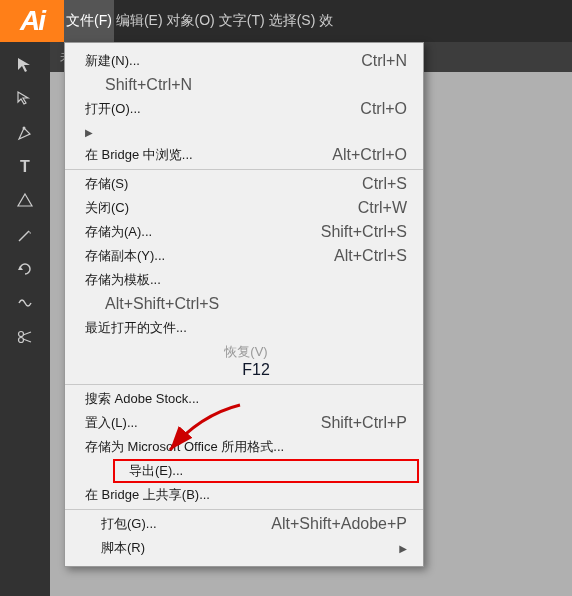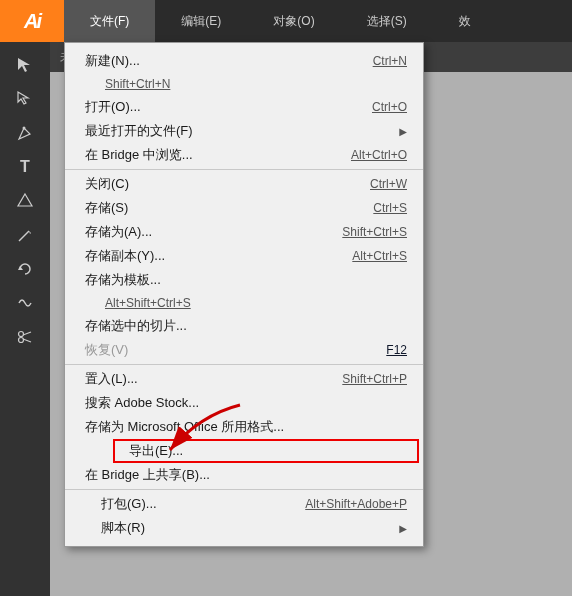--- a/index.html
+++ b/index.html
@@ -22,40 +22,40 @@
       position: absolute;
       top: 0; left: 0; right: 0;
     }
 
     .ai-logo {
       width: 64px;
       background: #ff7f18;
       display: flex;
       align-items: center;
       justify-content: center;
-      font-size: 20px;
+      font-size: 28px;
       font-weight: bold;
       color: white;
       font-style: italic;
       letter-spacing: -2px;
       flex-shrink: 0;
     }
 
     .menu-items {
       display: flex;
       align-items: stretch;
     }
 
     .menu-item {
       color: #cccccc;
-      padding: 0 26px;
+      padding: 0 2px;
       display: flex;
       align-items: center;
       cursor: pointer;
-      font-size: 12px;
+      font-size: 14px;
       white-space: nowrap;
     }
 
     .menu-item:hover, .menu-item.active {
       background: #444;
     }
 
     .menu-item.active {
       background: #555;
       color: #fff;
@@ -133,32 +133,32 @@
       padding: 3px 16px 3px 20px;
       cursor: pointer;
       color: #1a1a1a;
       min-height: 22px;
       position: relative;
     }
 
     .dropdown-item.disabled {
       color: #999;
       cursor: default;
+      flex-direction: column;
     }
 
     .item-label {
       flex: 1;
     }
 
     .item-shortcut {
       color: #555;
-      font-size: 12px;
+      font-size: 16px;
       margin-left: 20px;
       white-space: nowrap;
-      text-decoration: underline;
     }
 
     .item-arrow {
       font-size: 10px;
       color: #555;
     }
 
     
     .export-highlight {
       position: relative;
@@ -188,20 +188,21 @@
   </style>
 </head>
 <body>
 
 <div class="menu-bar">
   <div class="ai-logo">Ai</div>
   <div class="menu-items">
     <div class="menu-item active">文件(F)</div>
     <div class="menu-item">编辑(E)</div>
     <div class="menu-item">对象(O)</div>
+    <div class="menu-item">文字(T)</div>
     <div class="menu-item">选择(S)</div>
     <div class="menu-item">效</div>
   </div>
 </div>
 
 <div class="secondary-bar">
   <span>未选...</span>
 </div>
 
 <div class="left-toolbar">
@@ -266,68 +267,67 @@
       <span class="item-shortcut">Ctrl+N</span>
     </div>
     <div class="dropdown-item">
       <span class="item-shortcut">Shift+Ctrl+N</span>
     </div>
     <div class="dropdown-item">
       <span class="item-label">打开(O)...</span>
       <span class="item-shortcut">Ctrl+O</span>
     </div>
     <div class="dropdown-item">
-      <span class="item-label">最近打开的文件(F)</span>
       <span class="item-arrow">▶</span>
     </div>
     <div class="dropdown-item">
       <span class="item-label">在 Bridge 中浏览...</span>
       <span class="item-shortcut">Alt+Ctrl+O</span>
     </div>
   </div>
 
   <div class="menu-section">
     <div class="dropdown-item">
+      <span class="item-label">存储(S)</span>
+      <span class="item-shortcut">Ctrl+S</span>
+    </div>
+    <div class="dropdown-item">
       <span class="item-label">关闭(C)</span>
       <span class="item-shortcut">Ctrl+W</span>
     </div>
     <div class="dropdown-item">
-      <span class="item-label">存储(S)</span>
-      <span class="item-shortcut">Ctrl+S</span>
-    </div>
-    <div class="dropdown-item">
       <span class="item-label">存储为(A)...</span>
       <span class="item-shortcut">Shift+Ctrl+S</span>
     </div>
     <div class="dropdown-item">
       <span class="item-label">存储副本(Y)...</span>
       <span class="item-shortcut">Alt+Ctrl+S</span>
     </div>
     <div class="dropdown-item">
       <span class="item-label">存储为模板...</span>
     </div>
     <div class="dropdown-item">
       <span class="item-shortcut">Alt+Shift+Ctrl+S</span>
     </div>
     <div class="dropdown-item">
-      <span class="item-label">存储选中的切片...</span>
+      <span class="item-label">最近打开的文件...</span>
     </div>
     <div class="dropdown-item disabled">
       <span class="item-label">恢复(V)</span>
       <span class="item-shortcut" style="color:#0f172a;">F12</span>
     </div>
   </div>
 
   <div class="menu-section">
     <div class="dropdown-item">
+      <span class="item-label">搜索 Adobe Stock...</span>
+    </div>
+    <div class="dropdown-item">
       <span class="item-label">置入(L)...</span>
       <span class="item-shortcut">Shift+Ctrl+P</span>
-    </div>
-    <div class="dropdown-item">
-      <span class="item-label">搜索 Adobe Stock...</span>
     </div>
     <div class="dropdown-item">
       <span class="item-label">存储为 Microsoft Office 所用格式...</span>
     </div>
     <div class="dropdown-item export-highlight" style="position:relative;">
       <div class="export-box"></div>
       <span class="item-label">导出(E)...</span>
     </div>
     <div class="dropdown-item">
       <span class="item-label">在 Bridge 上共享(B)...</span>

